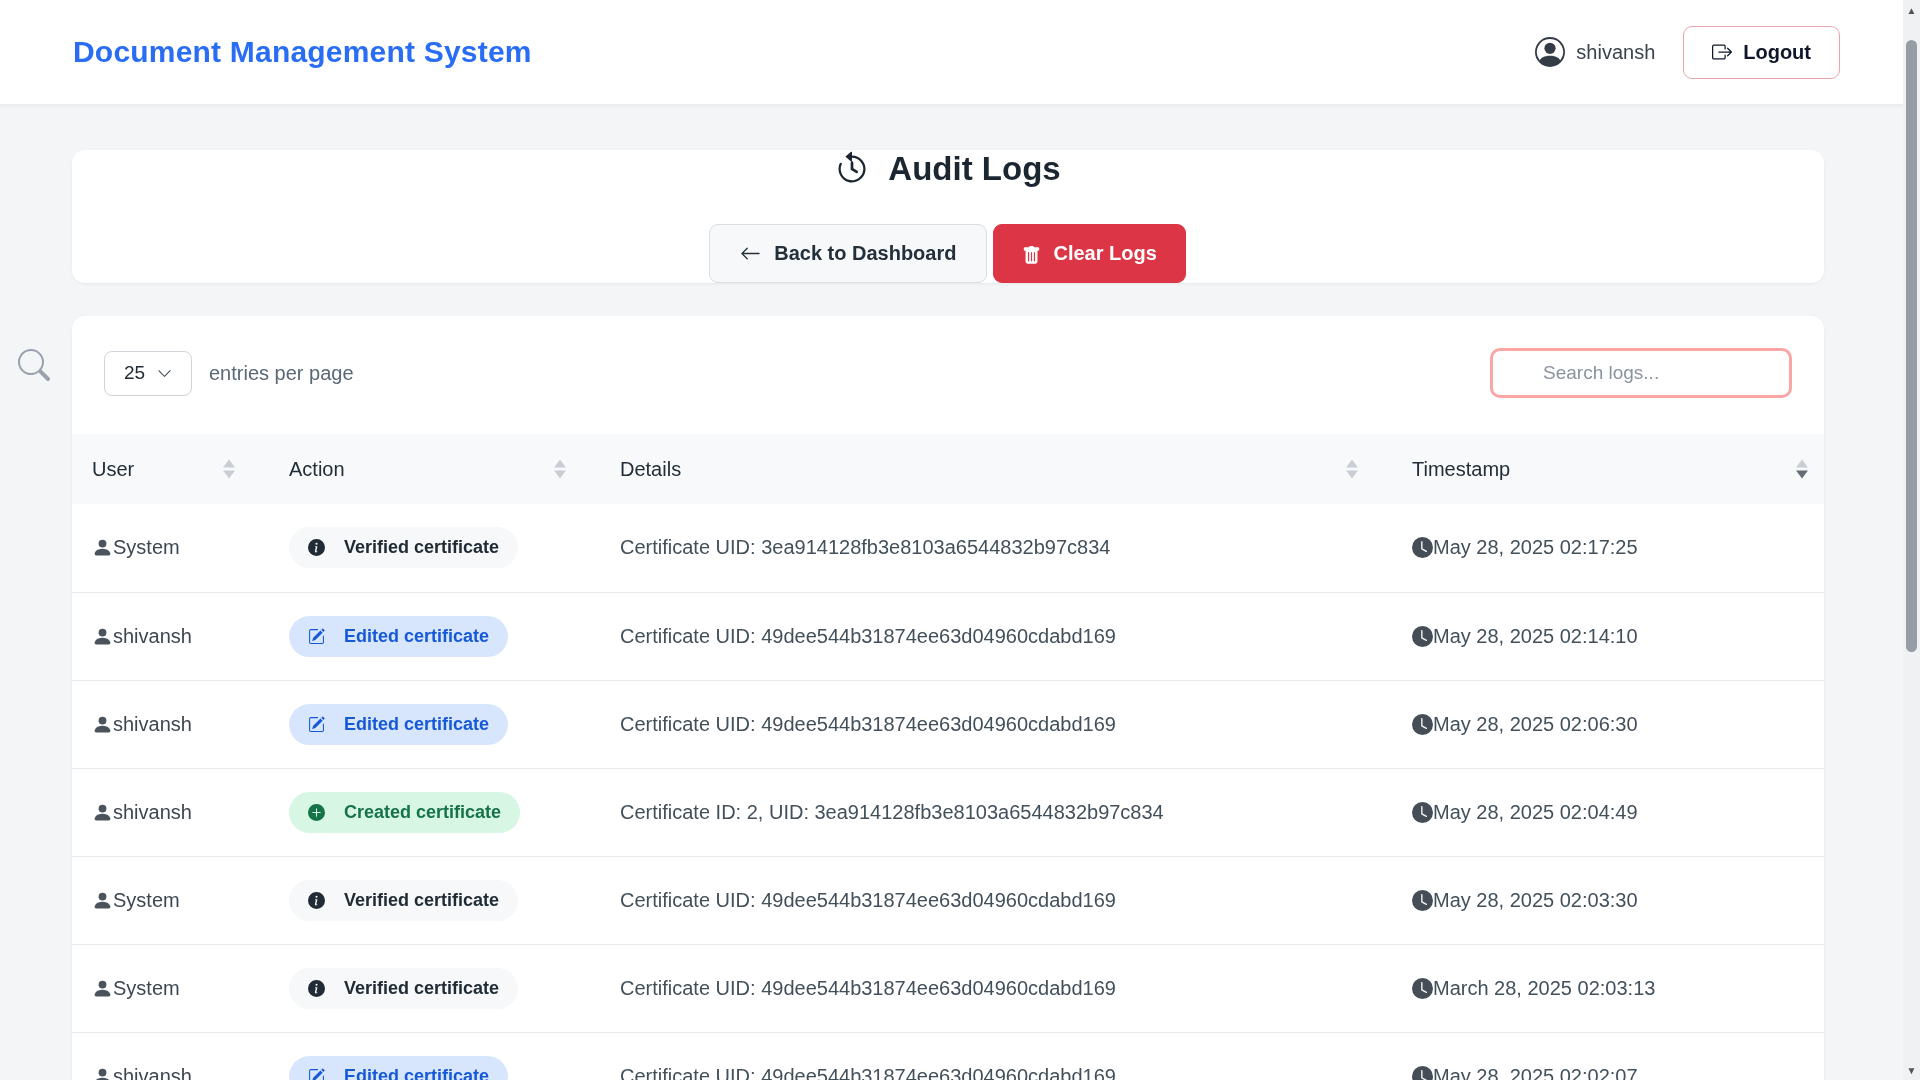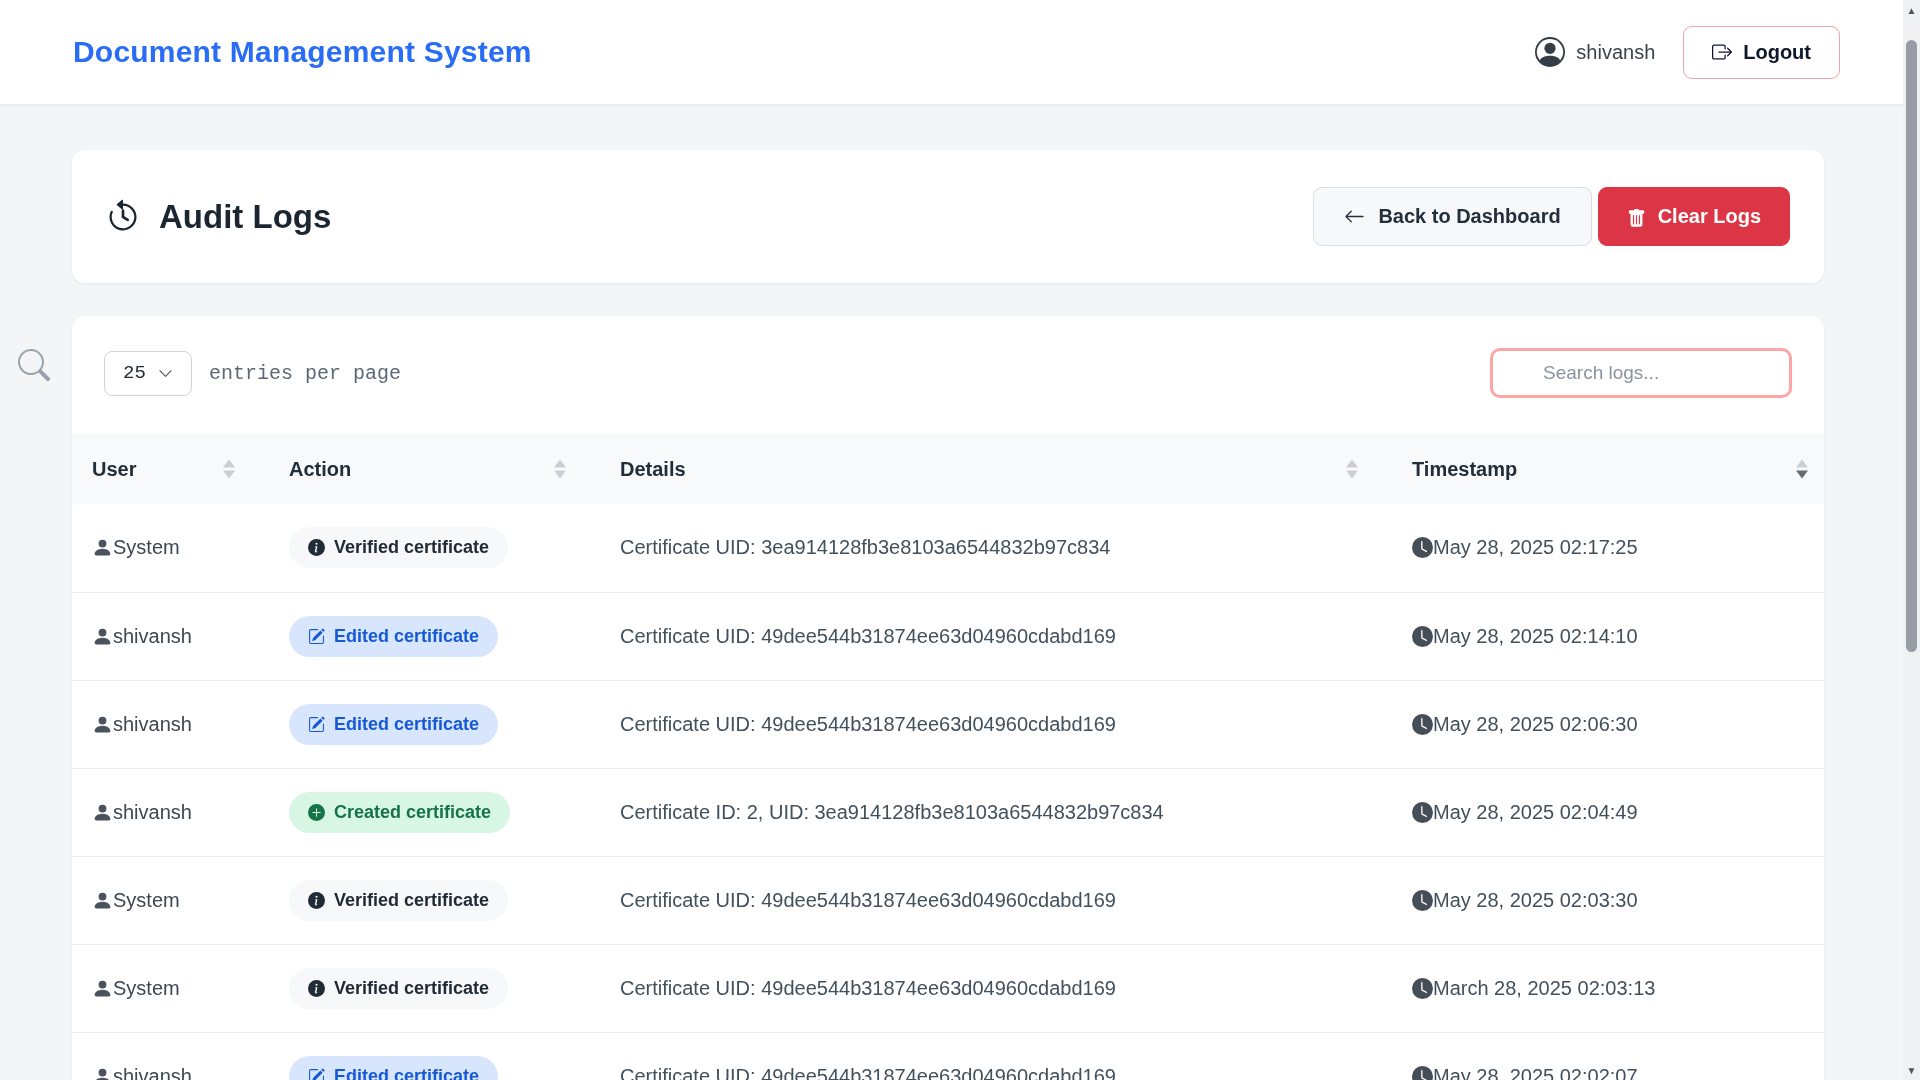--- a/index.html
+++ b/index.html
@@ -21,71 +21,71 @@
     font-family:inherit; }
 
   
   .float-search { position:absolute; left:18px; top:349px; color:#99a2ad; }
 
   
   main { position:relative; }
   .card { background:#ffffff; border-radius:13px; width:1752px; margin-left:72px;
     box-shadow:0 1px 3px rgba(20,30,40,.06); }
   .toolbar-card { margin-top:45px; height:133px; display:flex; align-items:center;
-    justify-content:space-between; padding:0 34px 0 33px; }
+    justify-content:space-between; padding:0 34px 0 33px;flex-direction:column; }
   .title-wrap { display:flex; align-items:center; gap:18px; color:#1b2631; }
   .title-wrap h1 { font-size:33px; font-weight:700; color:#1b2631; }
   .toolbar-actions { display:flex; align-items:center; gap:6px; }
   .btn-back { display:flex; align-items:center; gap:13px; background:#f7f8f9;
     border:1px solid #d9dee3; color:#232f3b; font-size:20px; font-weight:600;
     padding:17px 30px; border-radius:9px; cursor:pointer; font-family:inherit; }
   .btn-clear { display:flex; align-items:flex-end; gap:12px; background:#dc3545;
     border:1px solid #dc3545; color:#ffffff; font-size:20px; font-weight:600;
     padding:17px 28px; border-radius:9px; cursor:pointer; font-family:inherit; }
 
   .table-card { margin-top:33px; height:1200px; padding:32px 0 0 0; }
 
   
   .controls-row { display:flex; align-items:center; justify-content:space-between;
     padding:0 32px; }
-  .entries { display:flex; align-items:center; gap:17px;font-family:Liberation Mono, monospace; }
+  .entries { display:flex; align-items:center; gap:17px; }
   .select { width:88px; height:45px; border:1px solid #ced4da; border-radius:8px;
     background:#fff; display:flex; align-items:center; justify-content:center;
     gap:12px; font-size:19px; color:#212b35; cursor:pointer; }
   .entries-label { color:#5a6878; font-size:20px; }
   .search-input { width:302px; height:50px; border:3px solid #fca5a5; border-radius:10px;
     padding:0 16px 0 50px; font-size:19px; color:#333; outline:none;
     font-family:inherit; background:#fff; }
   .search-input::placeholder { color:#8a939e; }
 
   
   table { width:100%; border-collapse:collapse; table-layout:fixed; margin-top:36px; }
   col.c-user { width:197px; } col.c-action { width:331px; }
   col.c-details { width:792px; } col.c-time { width:auto; }
   thead th { background:#f8f9fa; height:70px; text-align:left; font-size:20px;
-    font-weight:700; color:#222e3a; padding-left:20px; position:relative; cursor:pointer; }
+    font-weight:400; color:#222e3a; padding-left:20px; position:relative; cursor:pointer; }
   .sort { position:absolute; right:34px; top:50%; transform:translateY(-50%);
     display:flex; flex-direction:column; gap:3px; }
   .th-time .sort { right:16px; }
   .sort i { display:block; width:0; height:0; border-left:6px solid transparent;
     border-right:6px solid transparent; }
   .sort .up { border-bottom:8px solid #c9ced5; }
   .sort .down { border-top:8px solid #c9ced5; }
   .sort.desc .down { border-top-color:#646c75; }
 
   tbody td { height:88px; vertical-align:middle; padding-left:20px;
     font-size:20px; color:#42505c; }
   tbody tr + tr td { border-top:1px solid #e7eaee; }
   .cell-flex { display:flex; align-items:center; }
   .person-ico { color:#4b545e; display:flex; }
   .clock-ico { color:#454e57; display:flex; }
   .user-name { color:#3c4752; }
 
   
-  .badge { display:inline-flex; align-items:center; gap:9px; padding:10px 19px;
+  .badge { display:inline-flex; align-items:center; gap:19px; padding:10px 19px;
     border-radius:999px; font-size:18px; font-weight:600; }
   .badge .bi { display:none; line-height:0; }
   .badge-verified { background:#f6f8fa; color:#212b35; }
   .badge-verified .bi-info { display:inline-flex; }
   .badge-edited { background:#d7e6fd; color:#1659d6; }
   .badge-edited .bi-pencil { display:inline-flex; }
   .badge-created { background:#d7f6e3; color:#157347; }
   .badge-created .bi-plus { display:inline-flex; }
 
   

